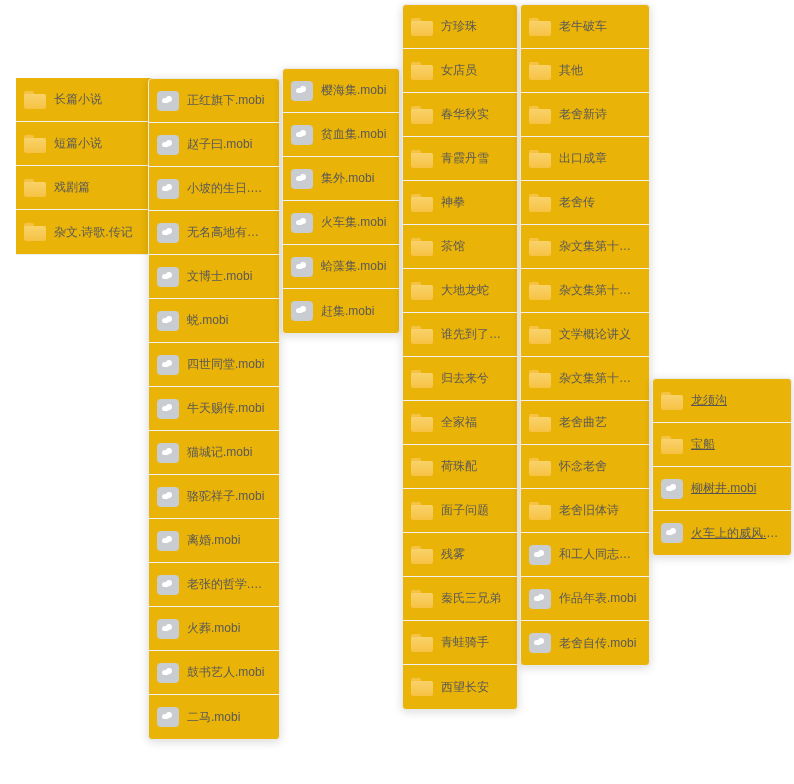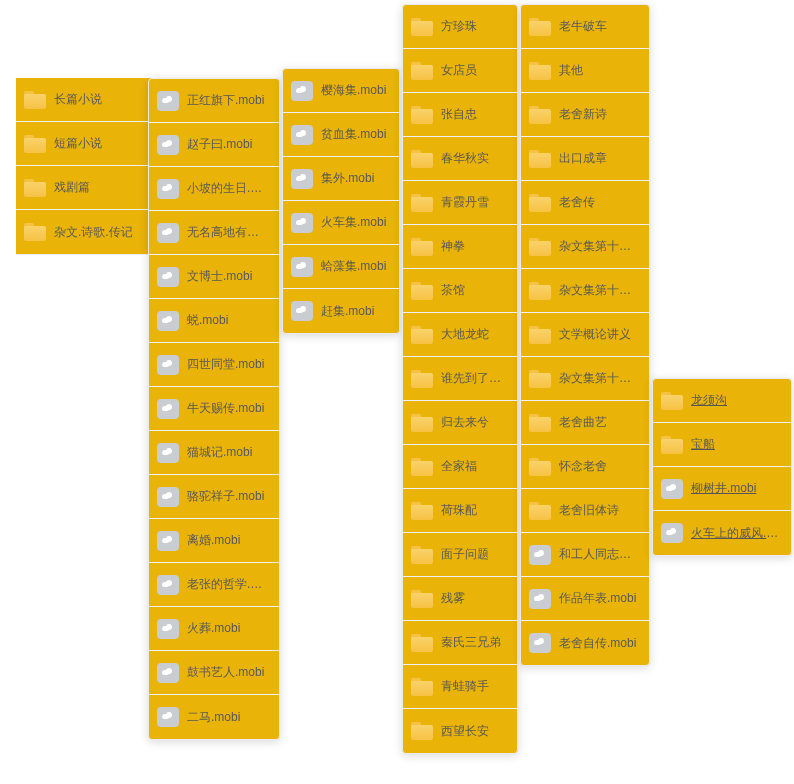--- a/index.html
+++ b/index.html
@@ -203,24 +203,20 @@
     <div class="row">
       <span class="icon folder-icon"></span>
       <span class="label">方珍珠</span>
     </div>
     <div class="row">
       <span class="icon folder-icon"></span>
       <span class="label">女店员</span>
     </div>
     <div class="row">
       <span class="icon folder-icon"></span>
-      <span class="label">张自忠</span>
-    </div>
-    <div class="row">
-      <span class="icon folder-icon"></span>
       <span class="label">春华秋实</span>
     </div>
     <div class="row">
       <span class="icon folder-icon"></span>
       <span class="label">青霞丹雪</span>
     </div>
     <div class="row">
       <span class="icon folder-icon"></span>
       <span class="label">神拳</span>
     </div>

